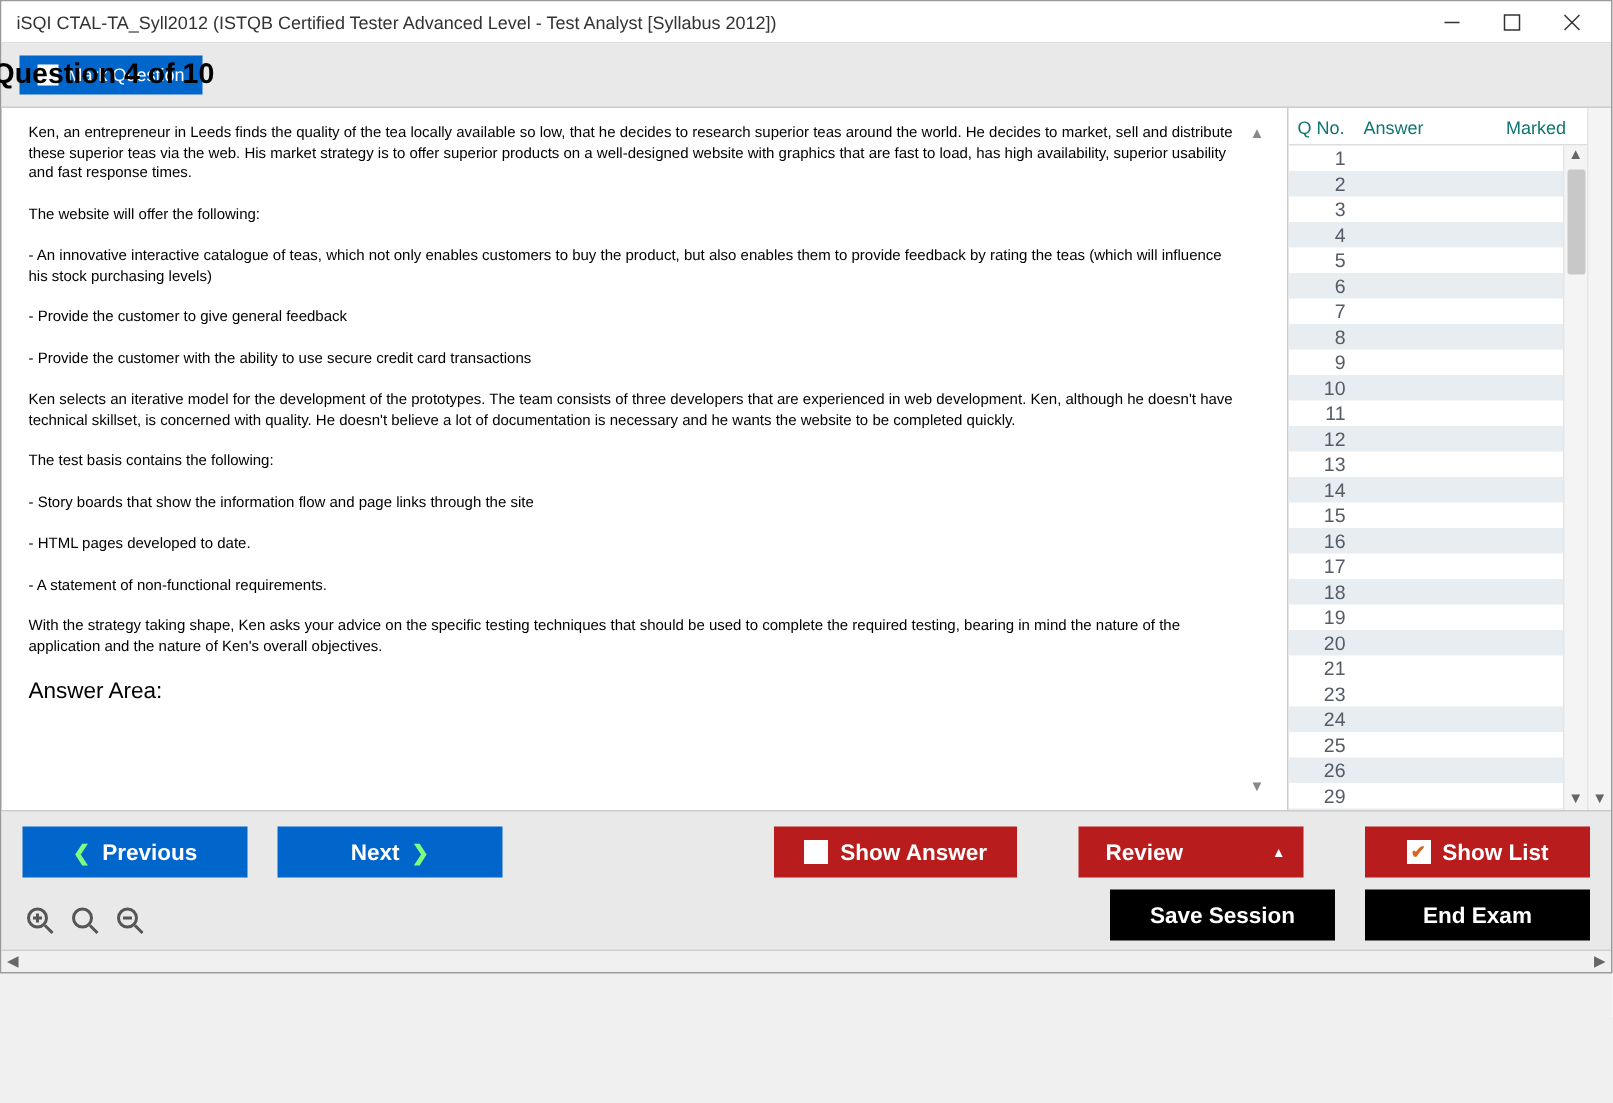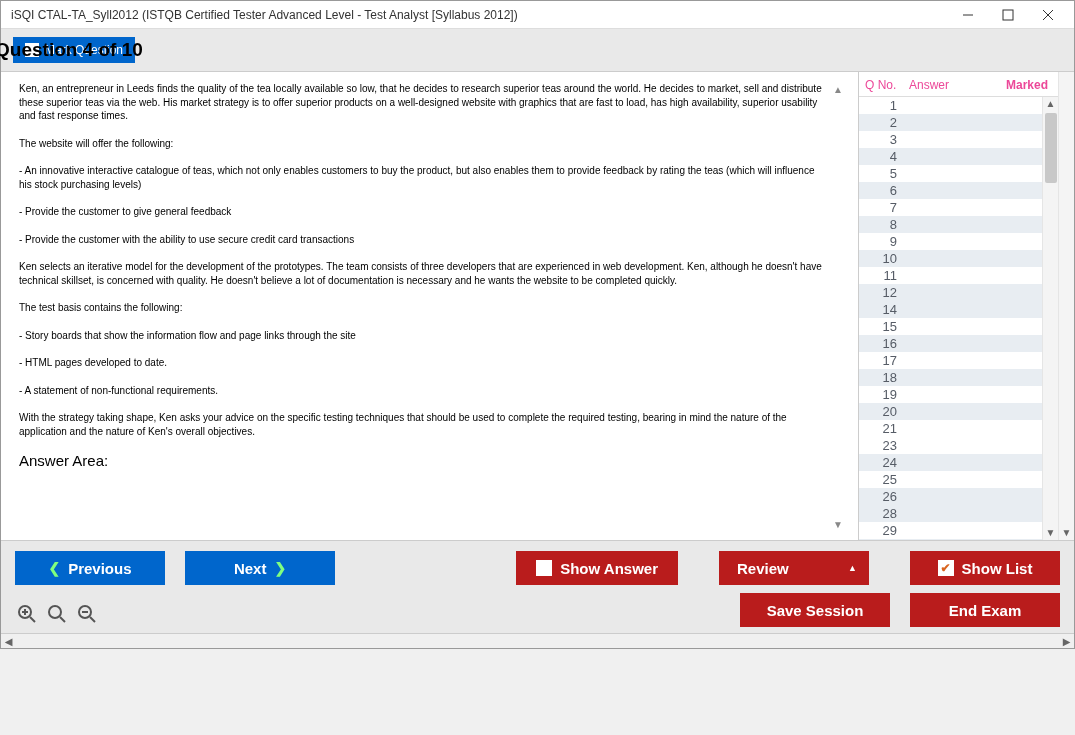--- a/index.html
+++ b/index.html
@@ -74,23 +74,23 @@
   width: 16px; display:flex; flex-direction:column; align-items:center;
   color:#888; font-size:10px; justify-content:space-between; padding:2px 0;
 }
 .question-text p { margin-bottom: 14px; line-height: 1.35; font-size: 10px; }
 .answer-label { font-size: 15px; margin-top: 6px; margin-bottom: 0;}
 .sidepanel {
   width: 200px; border-left: 1px solid #ccc; display:flex; flex-direction:column;
   background:#fff;
 }
 .side-head {
-  display:flex; font-size:12px; padding: 6px 4px 4px 6px; color:#ec4899; border-bottom:1px solid #ddd;
-}
-.side-head .c1{ width:44px;} .side-head .c2{flex:1;} .side-head .c3{width:50px; text-align:right; padding-right:6px;font-weight:bold;}
+  display:flex; font-size:12px; padding: 6px 4px 4px 6px; color:#0f766e; border-bottom:1px solid #ddd;
+}
+.side-head .c1{ width:44px;} .side-head .c2{flex:1;} .side-head .c3{width:50px; text-align:left; padding-right:6px;}
 .qlist { flex:1; overflow:hidden; position:relative;}
 .qlist-inner { }
 .qrow {
   display:flex; font-size:13px; height:17px; align-items:center; padding-left:8px;
 }
 .qrow.even { background:#e8edf2; }
 .qrow .num { width:36px; color:#565c66; text-align:right; padding-right:6px;}
 .qlist-scroll {
   position:absolute; right:0; top:0; bottom:0; width:16px; background:#f4f4f4;
   display:flex; flex-direction:column; align-items:center; justify-content:space-between;
@@ -102,21 +102,21 @@
   background:#e9e9e9; padding:10px 14px 6px 14px; border-top:1px solid #ccc;
 }
 .btnrow { display:flex; gap:20px; align-items:center; }
 .btn {
   border:none; color:#fff; font-size:15px; font-weight:bold; height:34px;
   padding:0 20px; display:flex; align-items:center; justify-content:center; gap:8px;
   min-width:150px;
 }
 .btn.blue { background:#0066cc; }
 .btn.orange { background:#b91c1c;margin-left:21px; }
-.btn.dark { background:#b91c1c;text-align:center; }
+.btn.dark { background:#000000;text-align:center; }
 .btn .chk { width:16px;height:16px;background:#fff;display:inline-flex;align-items:center;justify-content:center;color:#d9641e;font-size:12px;font-weight:bold;}
 .btn .chev { font-size:14px; }
 .btn .tri { font-size:9px; margin-left:6px;}
 .spacer { flex:1; }
 .zoomrow { display:flex; gap:6px; margin-top:8px; color:#555; font-size:20px;}
 .zoom-btn { width:24px;height:24px;display:flex;align-items:center;justify-content:center;}
 .right-vscroll {
   width:16px; background:#f4f4f4; border-left:1px solid #e5e5e5;
   display:flex; flex-direction:column; align-items:center; justify-content:flex-end;
 }
@@ -221,20 +221,23 @@
             </div>
             <div class="qrow even">
               <span class="num">10</span>
             </div>
             <div class="qrow">
               <span class="num">11</span>
             </div>
             <div class="qrow even">
               <span class="num">12</span>
             </div>
+            <div class="qrow">
+              <span class="num">13</span>
+            </div>
             <div class="qrow even">
               <span class="num">14</span>
             </div>
             <div class="qrow">
               <span class="num">15</span>
             </div>
             <div class="qrow even">
               <span class="num">16</span>
             </div>
             <div class="qrow">
@@ -256,23 +259,20 @@
               <span class="num">23</span>
             </div>
             <div class="qrow even">
               <span class="num">24</span>
             </div>
             <div class="qrow">
               <span class="num">25</span>
             </div>
             <div class="qrow even">
               <span class="num">26</span>
-            </div>
-            <div class="qrow even">
-              <span class="num">28</span>
             </div>
             <div class="qrow">
               <span class="num">29</span>
             </div>
             <div class="qrow even">
               <span class="num">30</span>
             </div>
           </div>
         <div class="qlist-scroll">
           <span class="arr">▲</span>

